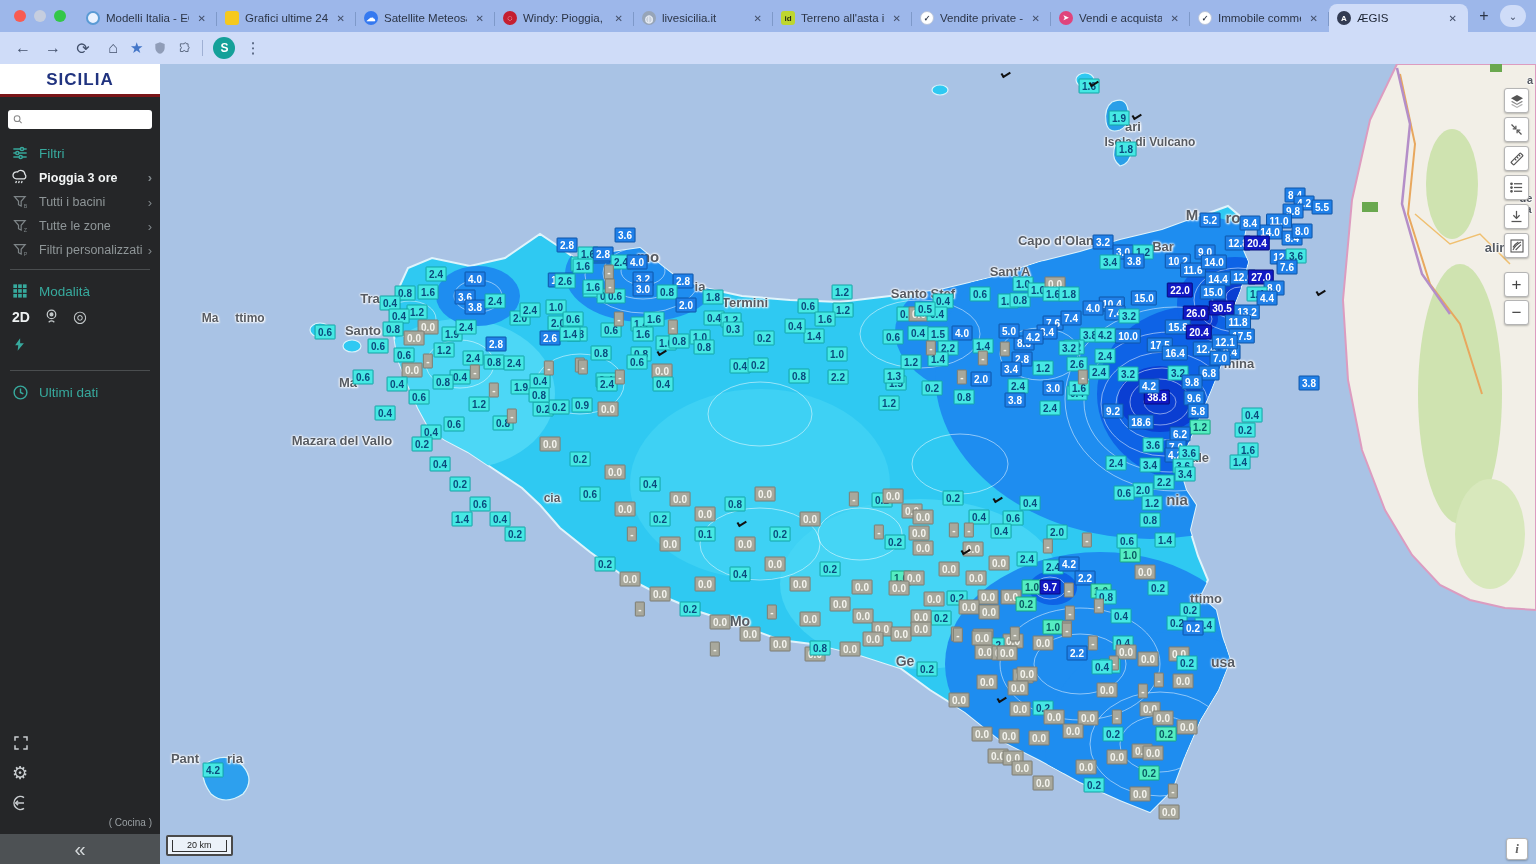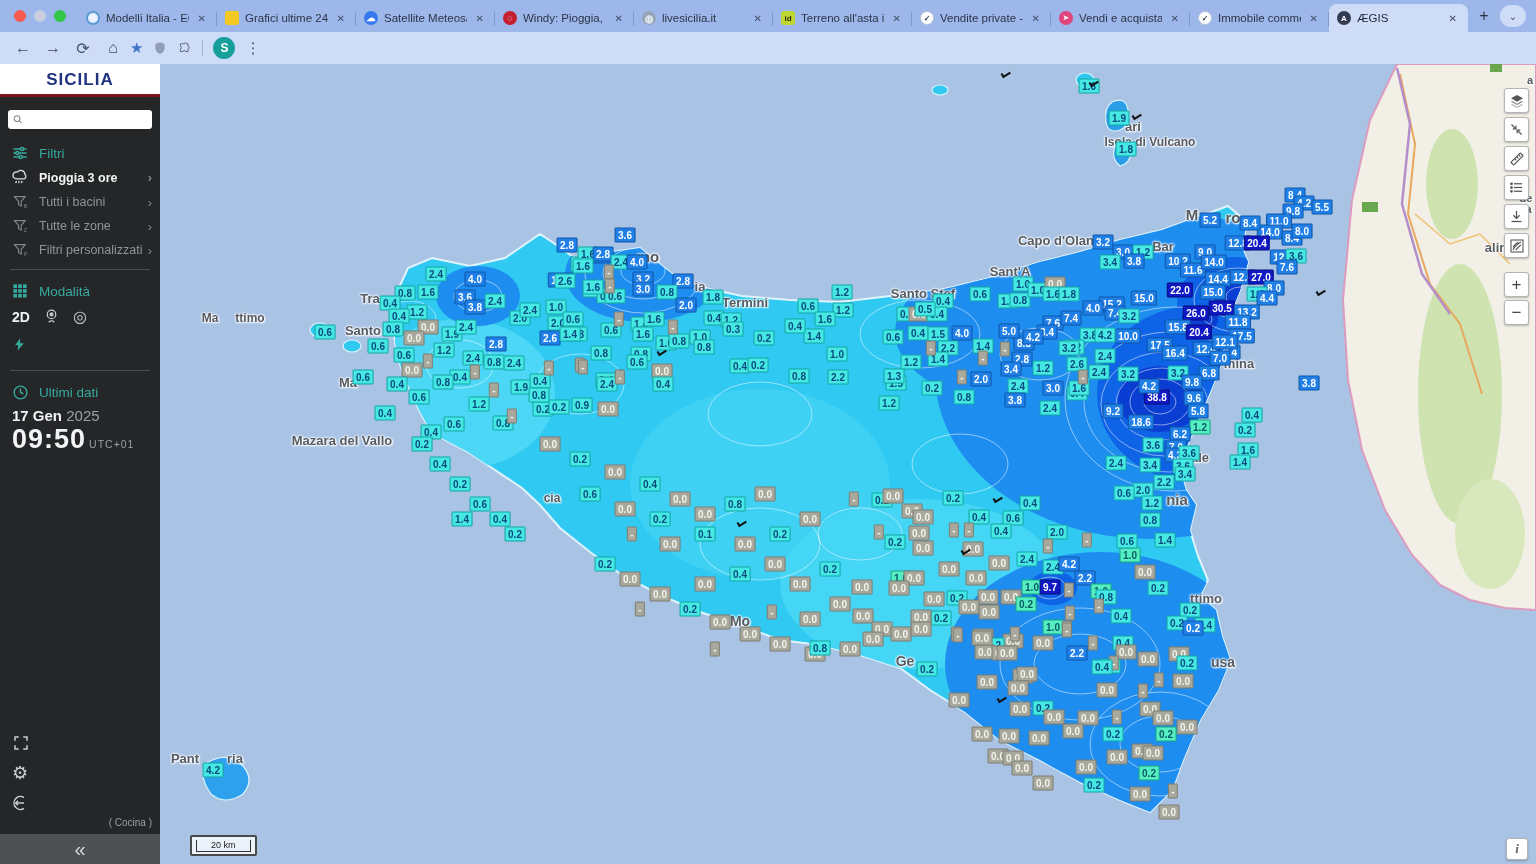--- a/index.html
+++ b/index.html
@@ -92,21 +92,21 @@
   .badge.n { background:#1119c4; border-color:#060c7e; color:#fff; }
   .barb { position:absolute; width:9px; height:2px; background:#111; transform:rotate(-32deg); }
   .barb::after { content:""; position:absolute; left:0; top:-3px; width:2px; height:4px; background:#111; }
 
   .map-tools { position:absolute; right:7px; top:24px; display:flex; flex-direction:column; gap:4px; }
   .mt-btn { width:25px; height:25px; background:#fff; border:1px solid #b5b5b5; border-radius:3px; box-shadow:0 1px 2px rgba(0,0,0,.25);
             display:flex; align-items:center; justify-content:center; color:#555; cursor:pointer; }
   .map-zoom { position:absolute; right:7px; top:208px; display:flex; flex-direction:column; gap:3px; }
   .mz-btn { width:25px; height:25px; background:#fff; border:1px solid #b5b5b5; border-radius:3px; box-shadow:0 1px 2px rgba(0,0,0,.25);
             display:flex; align-items:center; justify-content:center; font-size:17px; color:#444; cursor:pointer; }
-  .scalebar { position:absolute; left:6px; bottom:8px; background:rgba(255,255,255,.78); border:2px solid #4a4a4a; border-radius:2px; padding:3px 4px 2px;margin-left:24px; }
+  .scalebar { position:absolute; left:6px; bottom:8px; background:rgba(255,255,255,.78); border:2px solid #4a4a4a; border-radius:2px; padding:3px 4px 2px; }
   .scale-inner { border:1px solid #333; border-top:none; padding:0 14px 1px; font-size:9px; color:#222; }
   .info-btn { position:absolute; right:8px; bottom:4px; width:22px; height:22px; background:#fff; border:1px solid #b5b5b5; border-radius:3px;
               box-shadow:0 1px 2px rgba(0,0,0,.25); display:flex; align-items:center; justify-content:center;
               font-family:"Liberation Serif",serif; font-style:italic; font-weight:bold; color:#666; font-size:13px; }
 </style>
 </head>
 <body>
 
 <div class="tabstrip">
   <div class="traffic">
@@ -307,24 +307,20 @@
 
   <div class="sb-section">
     <span class="sb-ic" style="color:#37a99d">
       <svg width="17" height="17" viewBox="0 0 24 24" fill="none" stroke="currentColor" stroke-width="2">
           <circle cx="12" cy="12" r="9"></circle>
           <path d="M12 6.5 V12 L16 14"></path>
         </svg>
     </span>
     <span>Ultimi dati</span>
   </div>
-  <div class="date-block">
-    <div class="date-day"><span>17 Gen</span> <span class="date-year">2025</span></div>
-    <div class="time-big"><span>09:50</span><span class="time-tz">UTC+01</span></div>
-  </div>
 
   <div class="sb-bottom">
     <div class="sb-bot-ic">
       <svg width="18" height="18" viewBox="0 0 24 24" fill="none" stroke="currentColor" stroke-width="2">
         <path d="M4 9 V4 H9"></path>
           <path d="M15 4 H20 V9"></path>
           <path d="M20 15 V20 H15"></path>
           <path d="M9 20 H4 V15"></path>
       </svg>
     </div>
@@ -485,21 +481,21 @@
       <div class="badge n" style="left: 1101px; top: 213px;">27.0</div>
       <div class="badge b" style="left: 1123px; top: 193px;">12.0</div>
       <div class="badge c" style="left: 1136px; top: 192px;">3.6</div>
       <div class="badge b" style="left: 1127px; top: 203px;">7.6</div>
       <div class="badge b" style="left: 1058px; top: 215px;">14.4</div>
       <div class="badge b" style="left: 1053px; top: 228px;">15.0</div>
       <div class="badge n" style="left: 1020px; top: 226px;">22.0</div>
       <div class="badge b" style="left: 1114px; top: 224px;">8.0</div>
       <div class="badge c" style="left: 1097px; top: 230px;">1.4</div>
       <div class="badge b" style="left: 1107px; top: 234px;">4.4</div>
-      <div class="badge b" style="left: 952px; top: 240px;">15.2</div>
+      <div class="badge b" style="left: 952px; top: 240px;">10.4</div>
       <div class="badge b" style="left: 955px; top: 249px;">7.4</div>
       <div class="badge c" style="left: 969px; top: 252px;">3.2</div>
       <div class="badge b" style="left: 933px; top: 244px;">4.0</div>
       <div class="badge b" style="left: 984px; top: 234px;">15.0</div>
       <div class="badge n" style="left: 1036px; top: 249px;">26.0</div>
       <div class="badge n" style="left: 1062px; top: 244px;">30.5</div>
       <div class="badge b" style="left: 1087px; top: 248px;">13.2</div>
       <div class="badge b" style="left: 1078px; top: 258px;">11.8</div>
       <div class="badge b" style="left: 1018px; top: 263px;">15.8</div>
       <div class="badge n" style="left: 1039px; top: 268px;">20.4</div>

